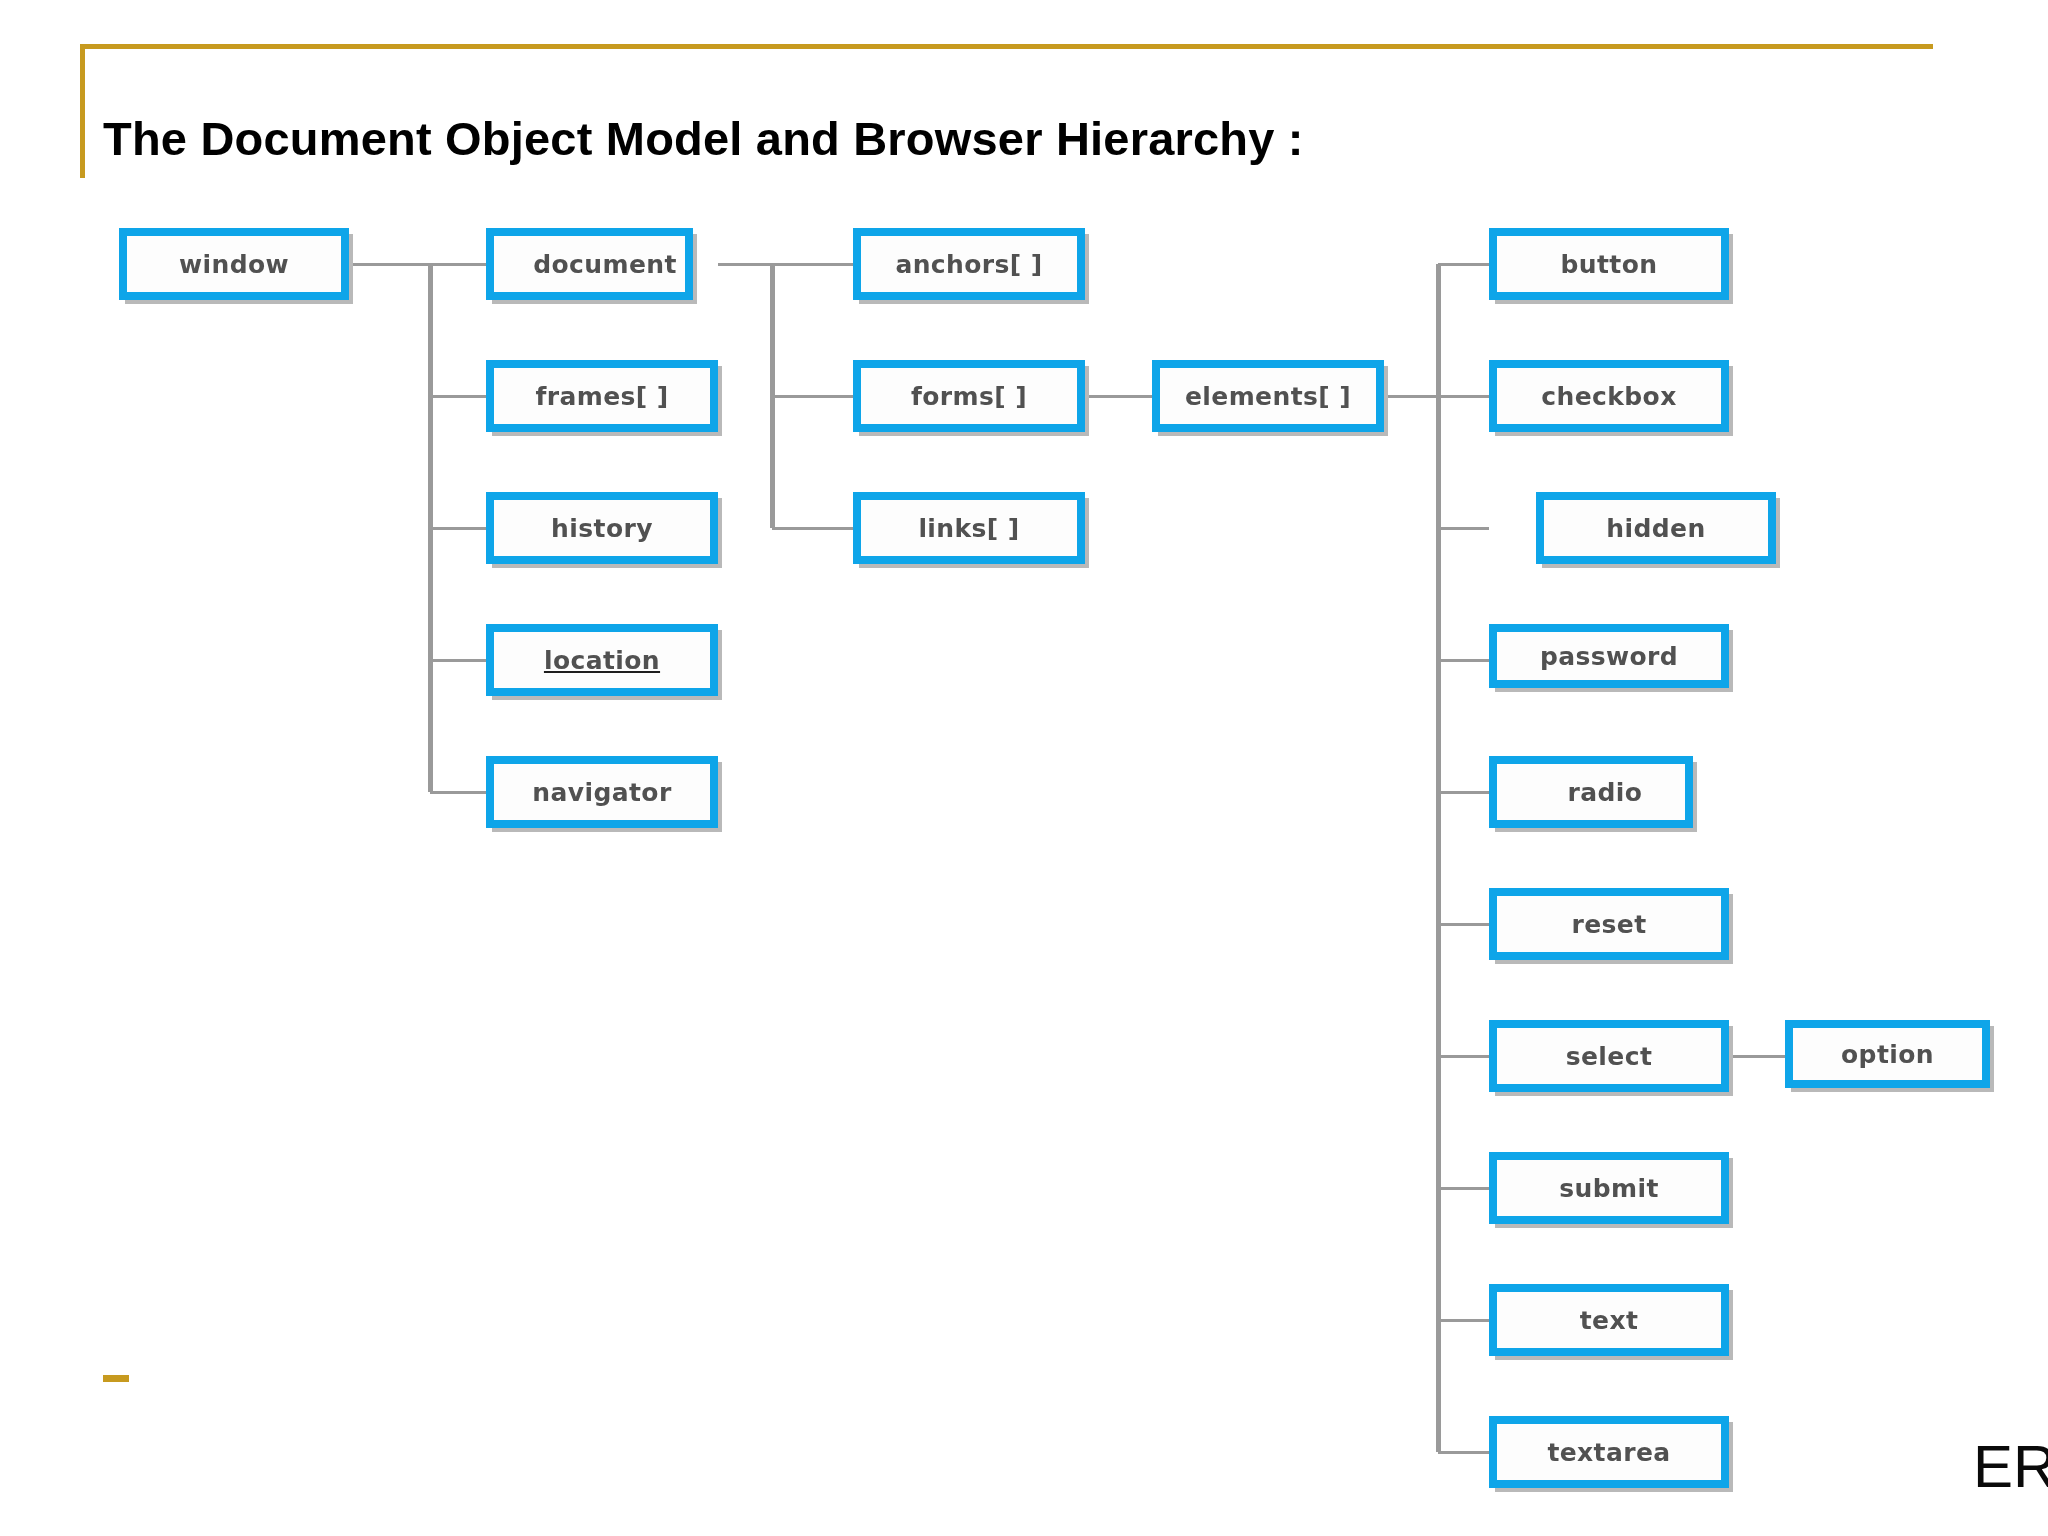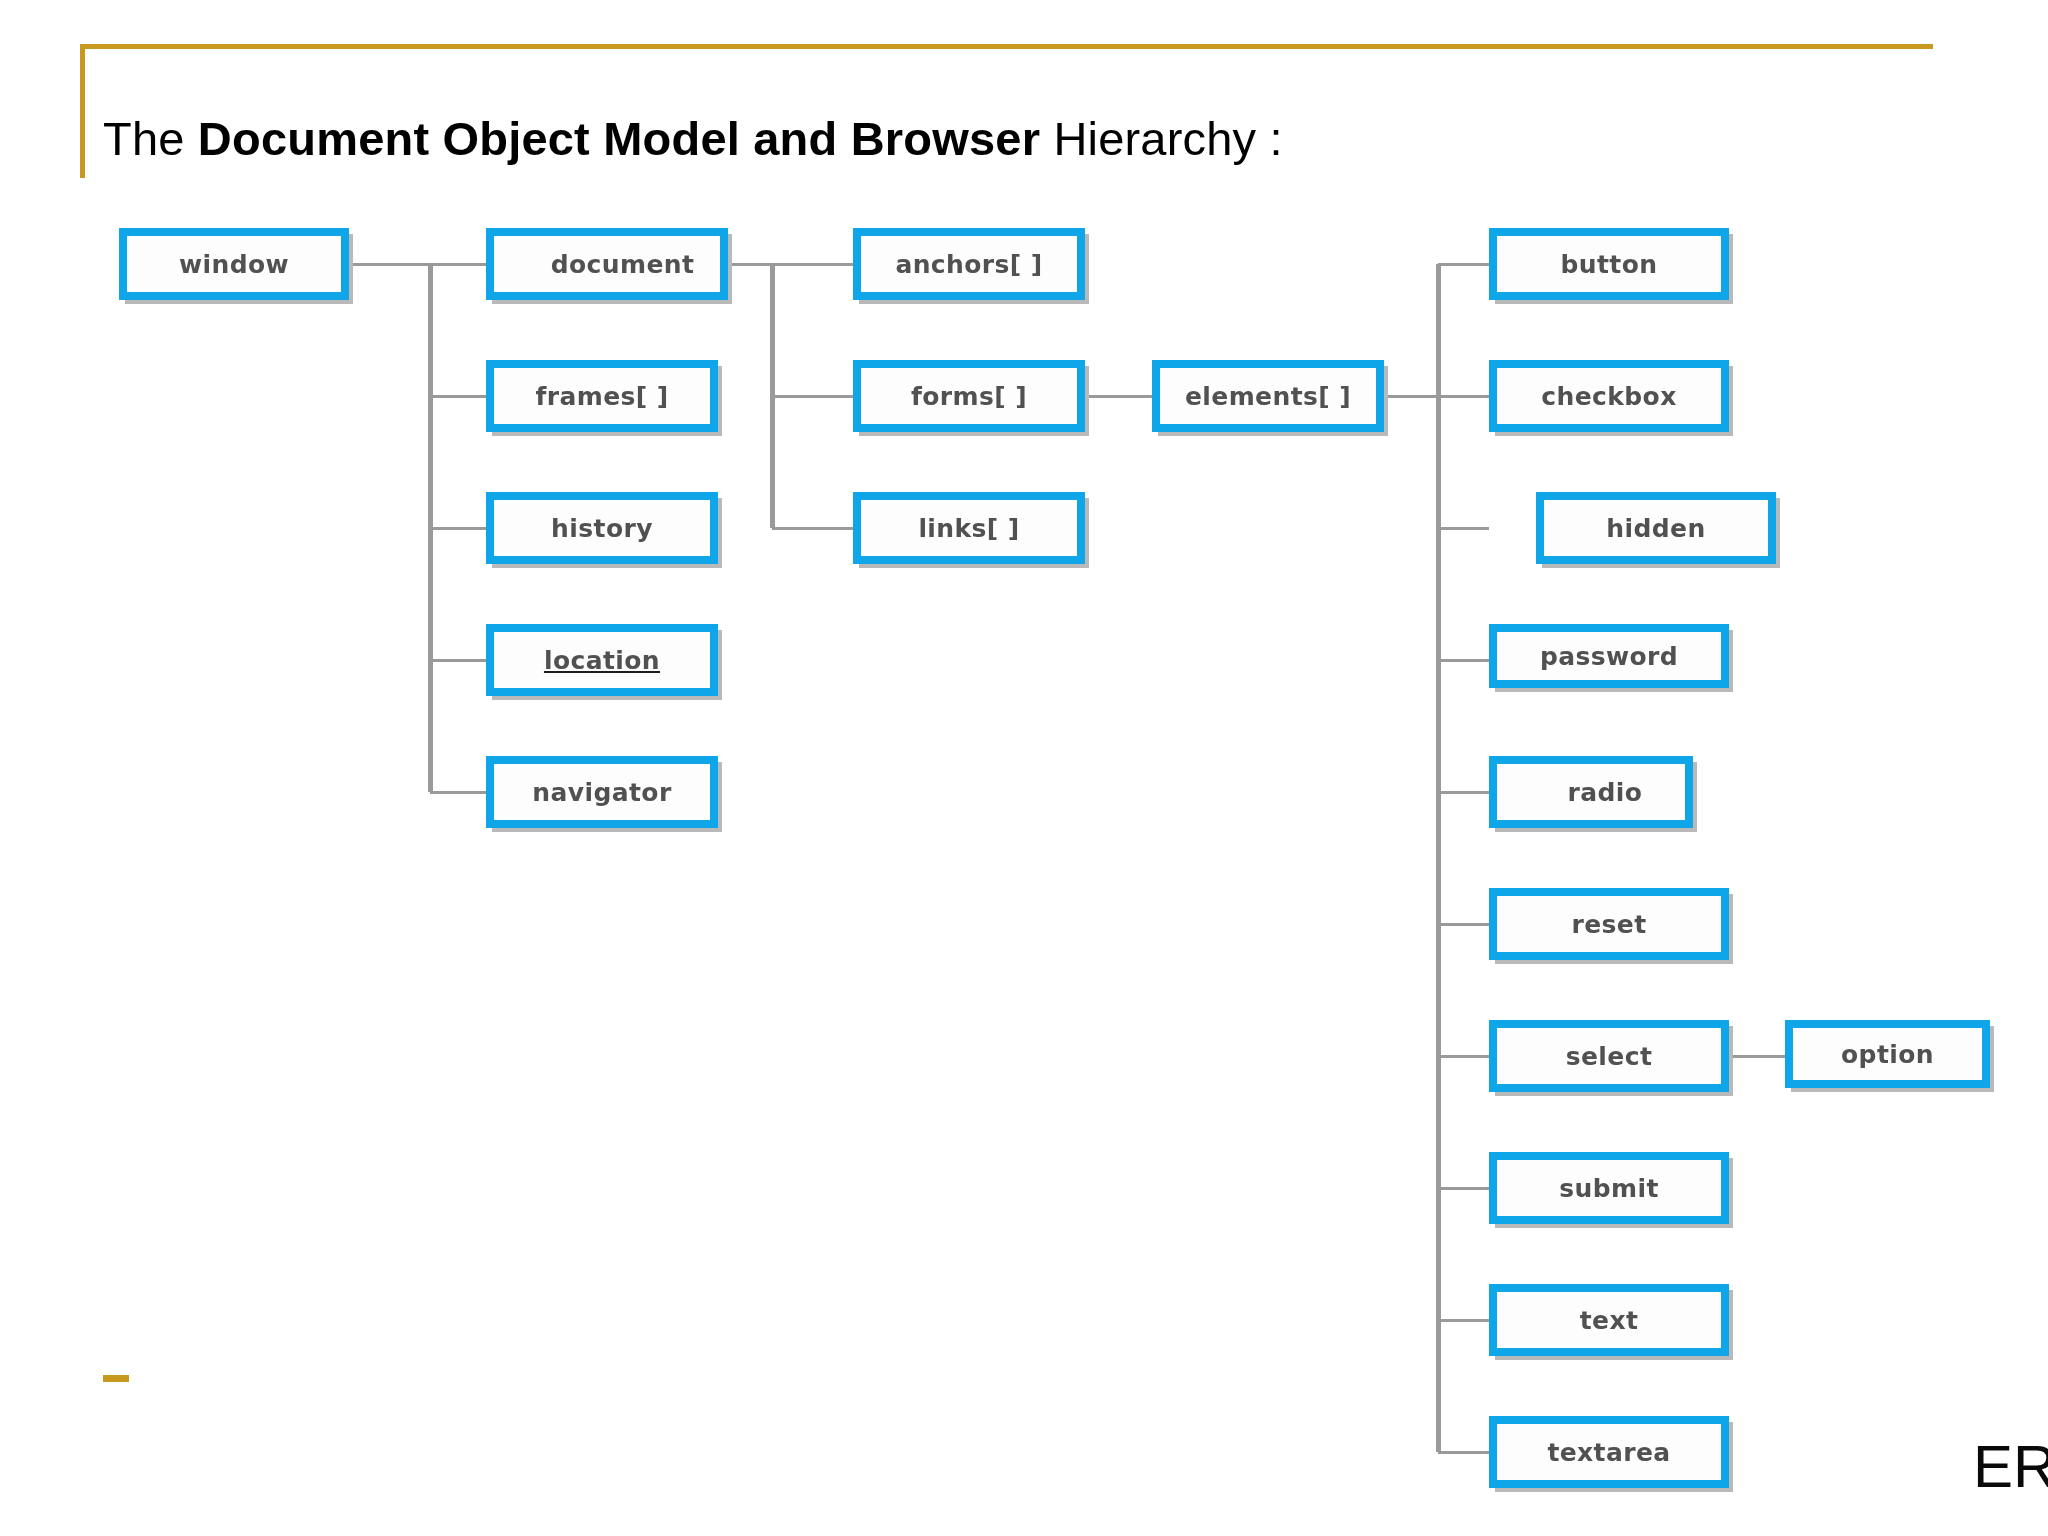--- a/index.html
+++ b/index.html
@@ -49,21 +49,21 @@
     position: absolute;
     left: 103px;
     top: 114px;
     font-size: 47px;
     line-height: 1.05;
     color: #000000;
     white-space: nowrap;
     letter-spacing: 0.2px;
   }
   .title .strong { font-weight: bold; }
-  .title .light  { font-weight: normal; }
+  .title .light  { font-weight: bold; }
 
   
   #diagram {
     position: absolute;
     left: 0;
     top: 0;
     width: 2048px;
     height: 1536px;
   }
   #wires {
@@ -156,21 +156,21 @@
         <line x1="1384" y1="396" x2="1438" y2="396" stroke="#9a9a9a" stroke-width="3" shape-rendering="crispEdges"></line>
         <line x1="1438" y1="1320" x2="1489" y2="1320" stroke="#9a9a9a" stroke-width="3" shape-rendering="crispEdges"></line>
         <line x1="1384" y1="396" x2="1438" y2="396" stroke="#9a9a9a" stroke-width="3" shape-rendering="crispEdges"></line>
         <line x1="1438" y1="1452" x2="1489" y2="1452" stroke="#9a9a9a" stroke-width="3" shape-rendering="crispEdges"></line>
         <line x1="1729" y1="1056" x2="1785" y2="1056" stroke="#9a9a9a" stroke-width="3" shape-rendering="crispEdges"></line>
       </svg>
 
   <div class="node" style="left: 119px; top: 228px; width: 230px; height: 72px;">
         <span class="lbl">window</span>
       </div>
-      <div class="node" style="left: 486px; top: 228px; width: 242px; height: 72px; padding-left: 31px;">
+      <div class="node" style="left: 486px; top: 228px; width: 207px; height: 72px; padding-left: 31px;">
         <span class="lbl">document</span>
       </div>
       <div class="node" style="left: 486px; top: 360px; width: 232px; height: 72px;">
         <span class="lbl">frames[ ]</span>
       </div>
       <div class="node" style="left: 486px; top: 492px; width: 232px; height: 72px;">
         <span class="lbl">history</span>
       </div>
       <div class="node" style="left: 486px; top: 624px; width: 232px; height: 72px; text-decoration: underline;">
         <span class="lbl">location</span>

